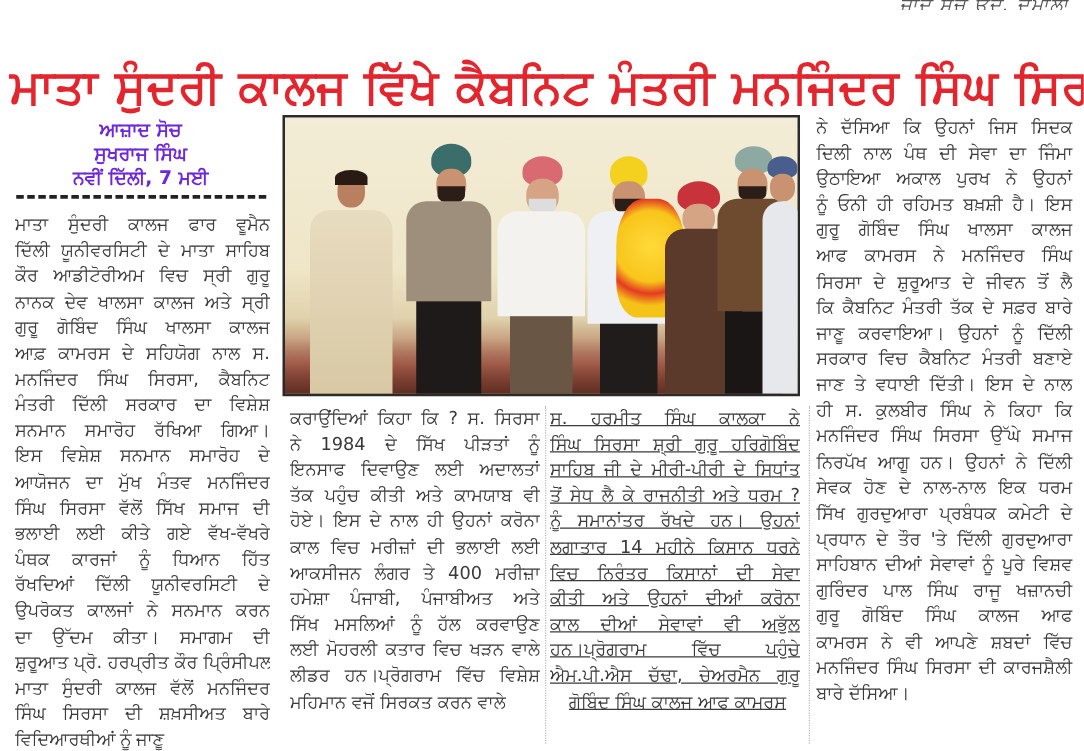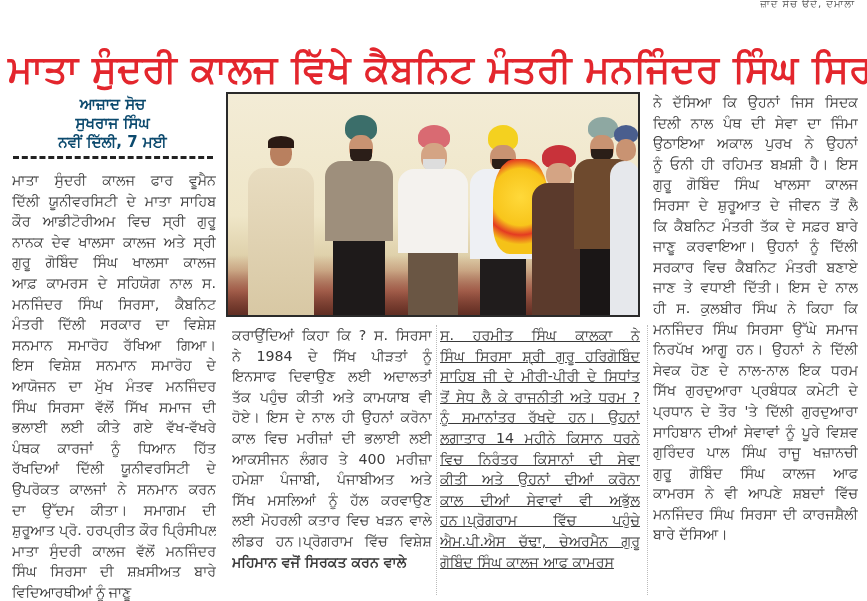--- a/index.html
+++ b/index.html
@@ -12,26 +12,27 @@
       height: 601px;
       position: relative;
       overflow: hidden;
       font-family: "DejaVu Sans", sans-serif;
       color: #2a2a2a;
     }
     .top-strip {
       position: absolute;
       top: 0;
       right: 12px;
-      font-size: 10px;
+      font-size: 15px;
       color: #555;
       letter-spacing: 1px;
       line-height: 8px;
       height: 8px;
       overflow: hidden;
+      font-style: italic;
     }
     .headline {
       position: absolute;
       top: 14px;
       left: 8px;
       width: 855px;
       height: 60px;
       color: #e3262d;
       font-family: "DejaVu Sans", sans-serif;
       font-weight: bold;
@@ -45,21 +46,21 @@
     }
     .byline {
       position: absolute;
       top: 95px;
       left: 10px;
       width: 205px;
       text-align: center;
       font-weight: bold;
       font-size: 15px;
       line-height: 19px;
-      color: #0c4a6e;
+      color: #6d28d9;
     }
     .byline .dash-rule {
       display: block;
       margin: 4px auto 0;
       width: 200px;
       border-top: 3px dashed #222;
       height: 0;
     }
     .col {
       position: absolute;
@@ -228,42 +229,43 @@
     <span class="ln">ਨੇ 1984 ਦੇ ਸਿੱਖ ਪੀੜਤਾਂ ਨੂੰ</span>
     <span class="ln">ਇਨਸਾਫ ਦਿਵਾਉਣ ਲਈ ਅਦਾਲਤਾਂ</span>
     <span class="ln">ਤੱਕ ਪਹੁੰਚ ਕੀਤੀ ਅਤੇ ਕਾਮਯਾਬ ਵੀ</span>
     <span class="ln">ਹੋਏ। ਇਸ ਦੇ ਨਾਲ ਹੀ ਉਹਨਾਂ ਕਰੋਨਾ</span>
     <span class="ln">ਕਾਲ ਵਿਚ ਮਰੀਜ਼ਾਂ ਦੀ ਭਲਾਈ ਲਈ</span>
     <span class="ln">ਆਕਸੀਜਨ ਲੰਗਰ ਤੇ 400 ਮਰੀਜ਼ਾ</span>
     <span class="ln">ਹਮੇਸ਼ਾ ਪੰਜਾਬੀ, ਪੰਜਾਬੀਅਤ ਅਤੇ</span>
     <span class="ln">ਸਿੱਖ ਮਸਲਿਆਂ ਨੂੰ ਹੱਲ ਕਰਵਾਉਣ</span>
     <span class="ln">ਲਈ ਮੋਹਰਲੀ ਕਤਾਰ ਵਿਚ ਖੜਨ ਵਾਲੇ</span>
     <span class="ln">ਲੀਡਰ ਹਨ।ਪ੍ਰੋਗਰਾਮ ਵਿੱਚ ਵਿਸ਼ੇਸ਼</span>
-    <span class="ln" style="text-align-last: left; font-weight: bold;">ਮਹਿਮਾਨ ਵਜੋਂ ਸਿਰਕਤ ਕਰਨ ਵਾਲੇ</span>
+    <span class="ln" style="text-align-last: left;">ਮਹਿਮਾਨ ਵਜੋਂ ਸਿਰਕਤ ਕਰਨ ਵਾਲੇ</span>
   </div>
 <div class="col col-3">
     <span class="ln">ਸ. ਹਰਮੀਤ ਸਿੰਘ ਕਾਲਕਾ ਨੇ</span>
     <span class="ln">ਸਿੰਘ ਸਿਰਸਾ ਸ਼੍ਰੀ ਗੁਰੂ ਹਰਿਗੋਬਿੰਦ</span>
     <span class="ln">ਸਾਹਿਬ ਜੀ ਦੇ ਮੀਰੀ-ਪੀਰੀ ਦੇ ਸਿਧਾਂਤ</span>
     <span class="ln">ਤੋਂ ਸੇਧ ਲੈ ਕੇ ਰਾਜਨੀਤੀ ਅਤੇ ਧਰਮ ?</span>
     <span class="ln">ਨੂੰ ਸਮਾਨਾਂਤਰ ਰੱਖਦੇ ਹਨ। ਉਹਨਾਂ</span>
     <span class="ln">ਲਗਾਤਾਰ 14 ਮਹੀਨੇ ਕਿਸਾਨ ਧਰਨੇ</span>
     <span class="ln">ਵਿਚ ਨਿਰੰਤਰ ਕਿਸਾਨਾਂ ਦੀ ਸੇਵਾ</span>
     <span class="ln">ਕੀਤੀ ਅਤੇ ਉਹਨਾਂ ਦੀਆਂ ਕਰੋਨਾ</span>
     <span class="ln">ਕਾਲ ਦੀਆਂ ਸੇਵਾਵਾਂ ਵੀ ਅਭੁੱਲ</span>
     <span class="ln">ਹਨ।ਪ੍ਰੋਗਰਾਮ ਵਿੱਚ ਪਹੁੰਚੇ</span>
     <span class="ln">ਐਮ.ਪੀ.ਐਸ ਚੱਢਾ, ਚੇਅਰਮੈਨ ਗੁਰੂ</span>
-    <span class="ln" style="text-align-last: left;">ਗੋਬਿੰਦ ਸਿੰਘ ਕਾਲਜ ਆਫ ਕਾਮਰਸ</span>
+    <span class="ln" style="text-align-last: left; margin-left: 15px;">ਗੋਬਿੰਦ ਸਿੰਘ ਕਾਲਜ ਆਫ ਕਾਮਰਸ</span>
   </div>
 <div class="col col-4">
     <span class="ln">ਨੇ ਦੱਸਿਆ ਕਿ ਉਹਨਾਂ ਜਿਸ ਸਿਦਕ</span>
     <span class="ln">ਦਿਲੀ ਨਾਲ ਪੰਥ ਦੀ ਸੇਵਾ ਦਾ ਜਿੰਮਾ</span>
     <span class="ln">ਉਠਾਇਆ ਅਕਾਲ ਪੁਰਖ ਨੇ ਉਹਨਾਂ</span>
     <span class="ln">ਨੂੰ ਓਨੀ ਹੀ ਰਹਿਮਤ ਬਖ਼ਸ਼ੀ ਹੈ। ਇਸ</span>
     <span class="ln">ਗੁਰੂ ਗੋਬਿੰਦ ਸਿੰਘ ਖਾਲਸਾ ਕਾਲਜ</span>
+    <span class="ln">ਆਫ ਕਾਮਰਸ ਨੇ ਮਨਜਿੰਦਰ ਸਿੰਘ</span>
     <span class="ln">ਸਿਰਸਾ ਦੇ ਸ਼ੁਰੂਆਤ ਦੇ ਜੀਵਨ ਤੋਂ ਲੈ</span>
     <span class="ln">ਕਿ ਕੈਬਨਿਟ ਮੰਤਰੀ ਤੱਕ ਦੇ ਸਫ਼ਰ ਬਾਰੇ</span>
     <span class="ln">ਜਾਣੂ ਕਰਵਾਇਆ। ਉਹਨਾਂ ਨੂੰ ਦਿੱਲੀ</span>
     <span class="ln">ਸਰਕਾਰ ਵਿਚ ਕੈਬਨਿਟ ਮੰਤਰੀ ਬਣਾਏ</span>
     <span class="ln">ਜਾਣ ਤੇ ਵਧਾਈ ਦਿੱਤੀ। ਇਸ ਦੇ ਨਾਲ</span>
     <span class="ln">ਹੀ ਸ. ਕੁਲਬੀਰ ਸਿੰਘ ਨੇ ਕਿਹਾ ਕਿ</span>
     <span class="ln">ਮਨਜਿੰਦਰ ਸਿੰਘ ਸਿਰਸਾ ਉੱਘੇ ਸਮਾਜ</span>
     <span class="ln">ਨਿਰਪੱਖ ਆਗੂ ਹਨ। ਉਹਨਾਂ ਨੇ ਦਿੱਲੀ</span>
     <span class="ln">ਸੇਵਕ ਹੋਣ ਦੇ ਨਾਲ-ਨਾਲ ਇਕ ਧਰਮ</span>
     <span class="ln">ਸਿੱਖ ਗੁਰਦੁਆਰਾ ਪ੍ਰਬੰਧਕ ਕਮੇਟੀ ਦੇ</span>

